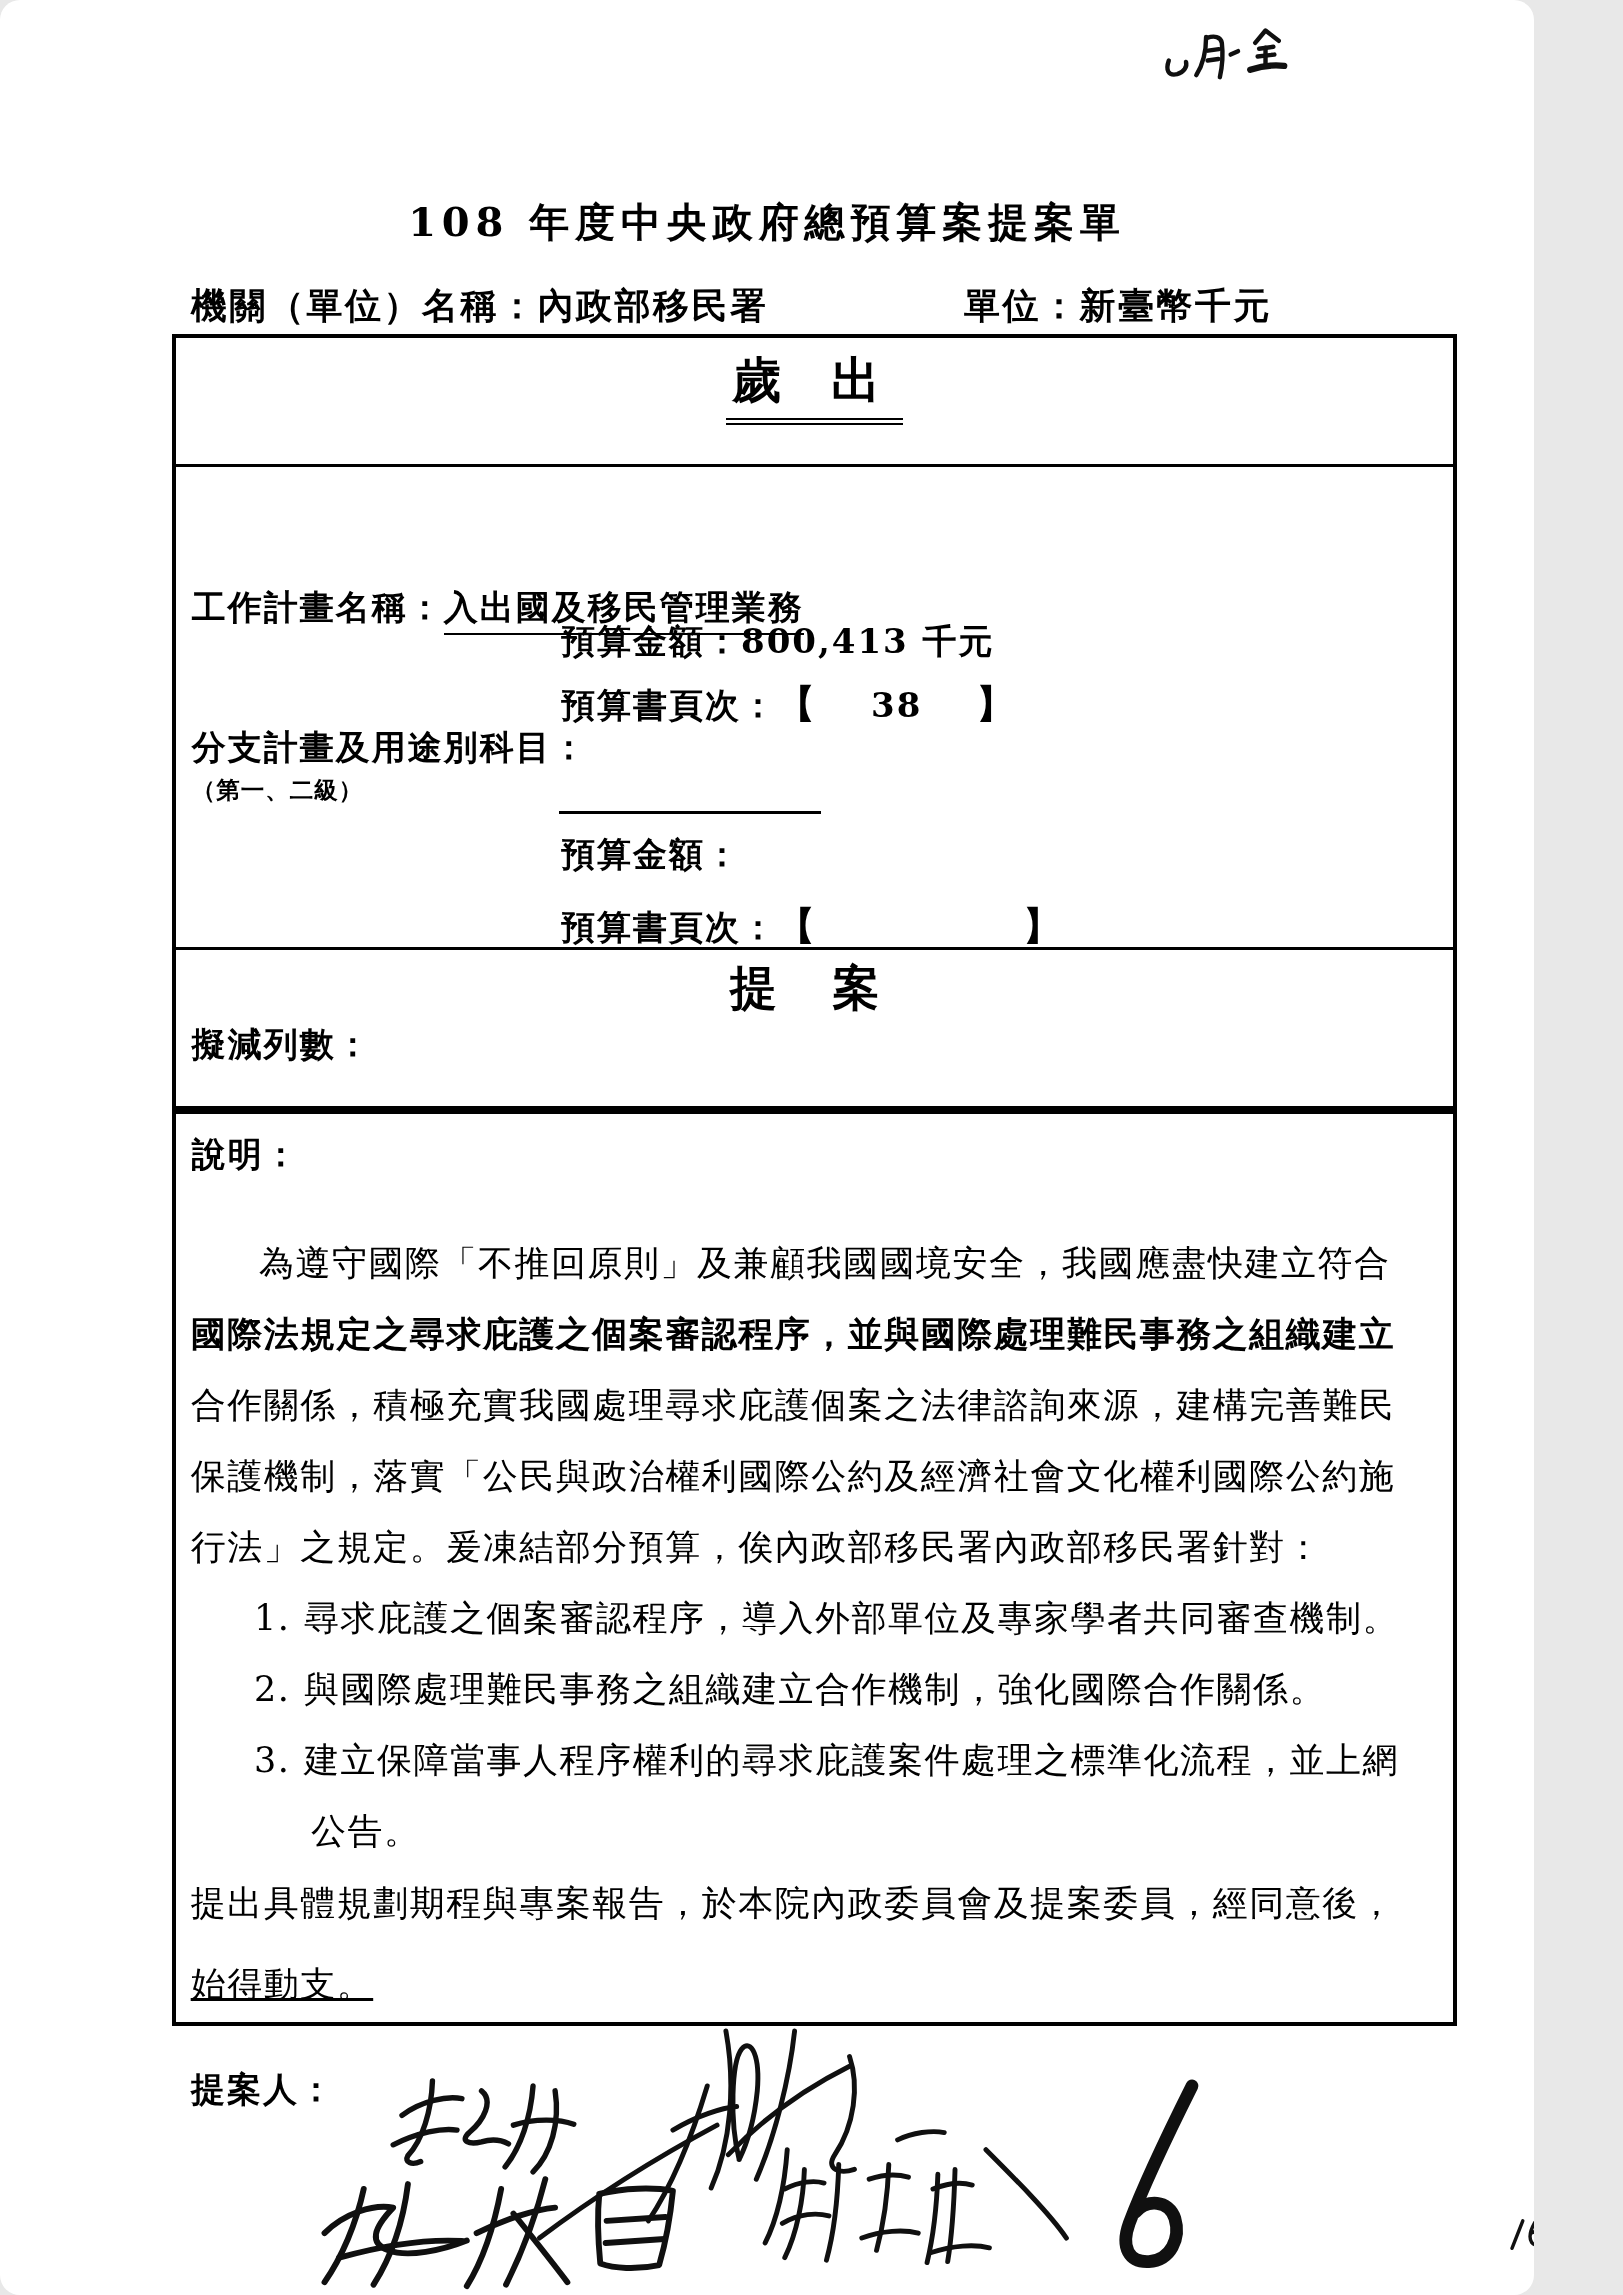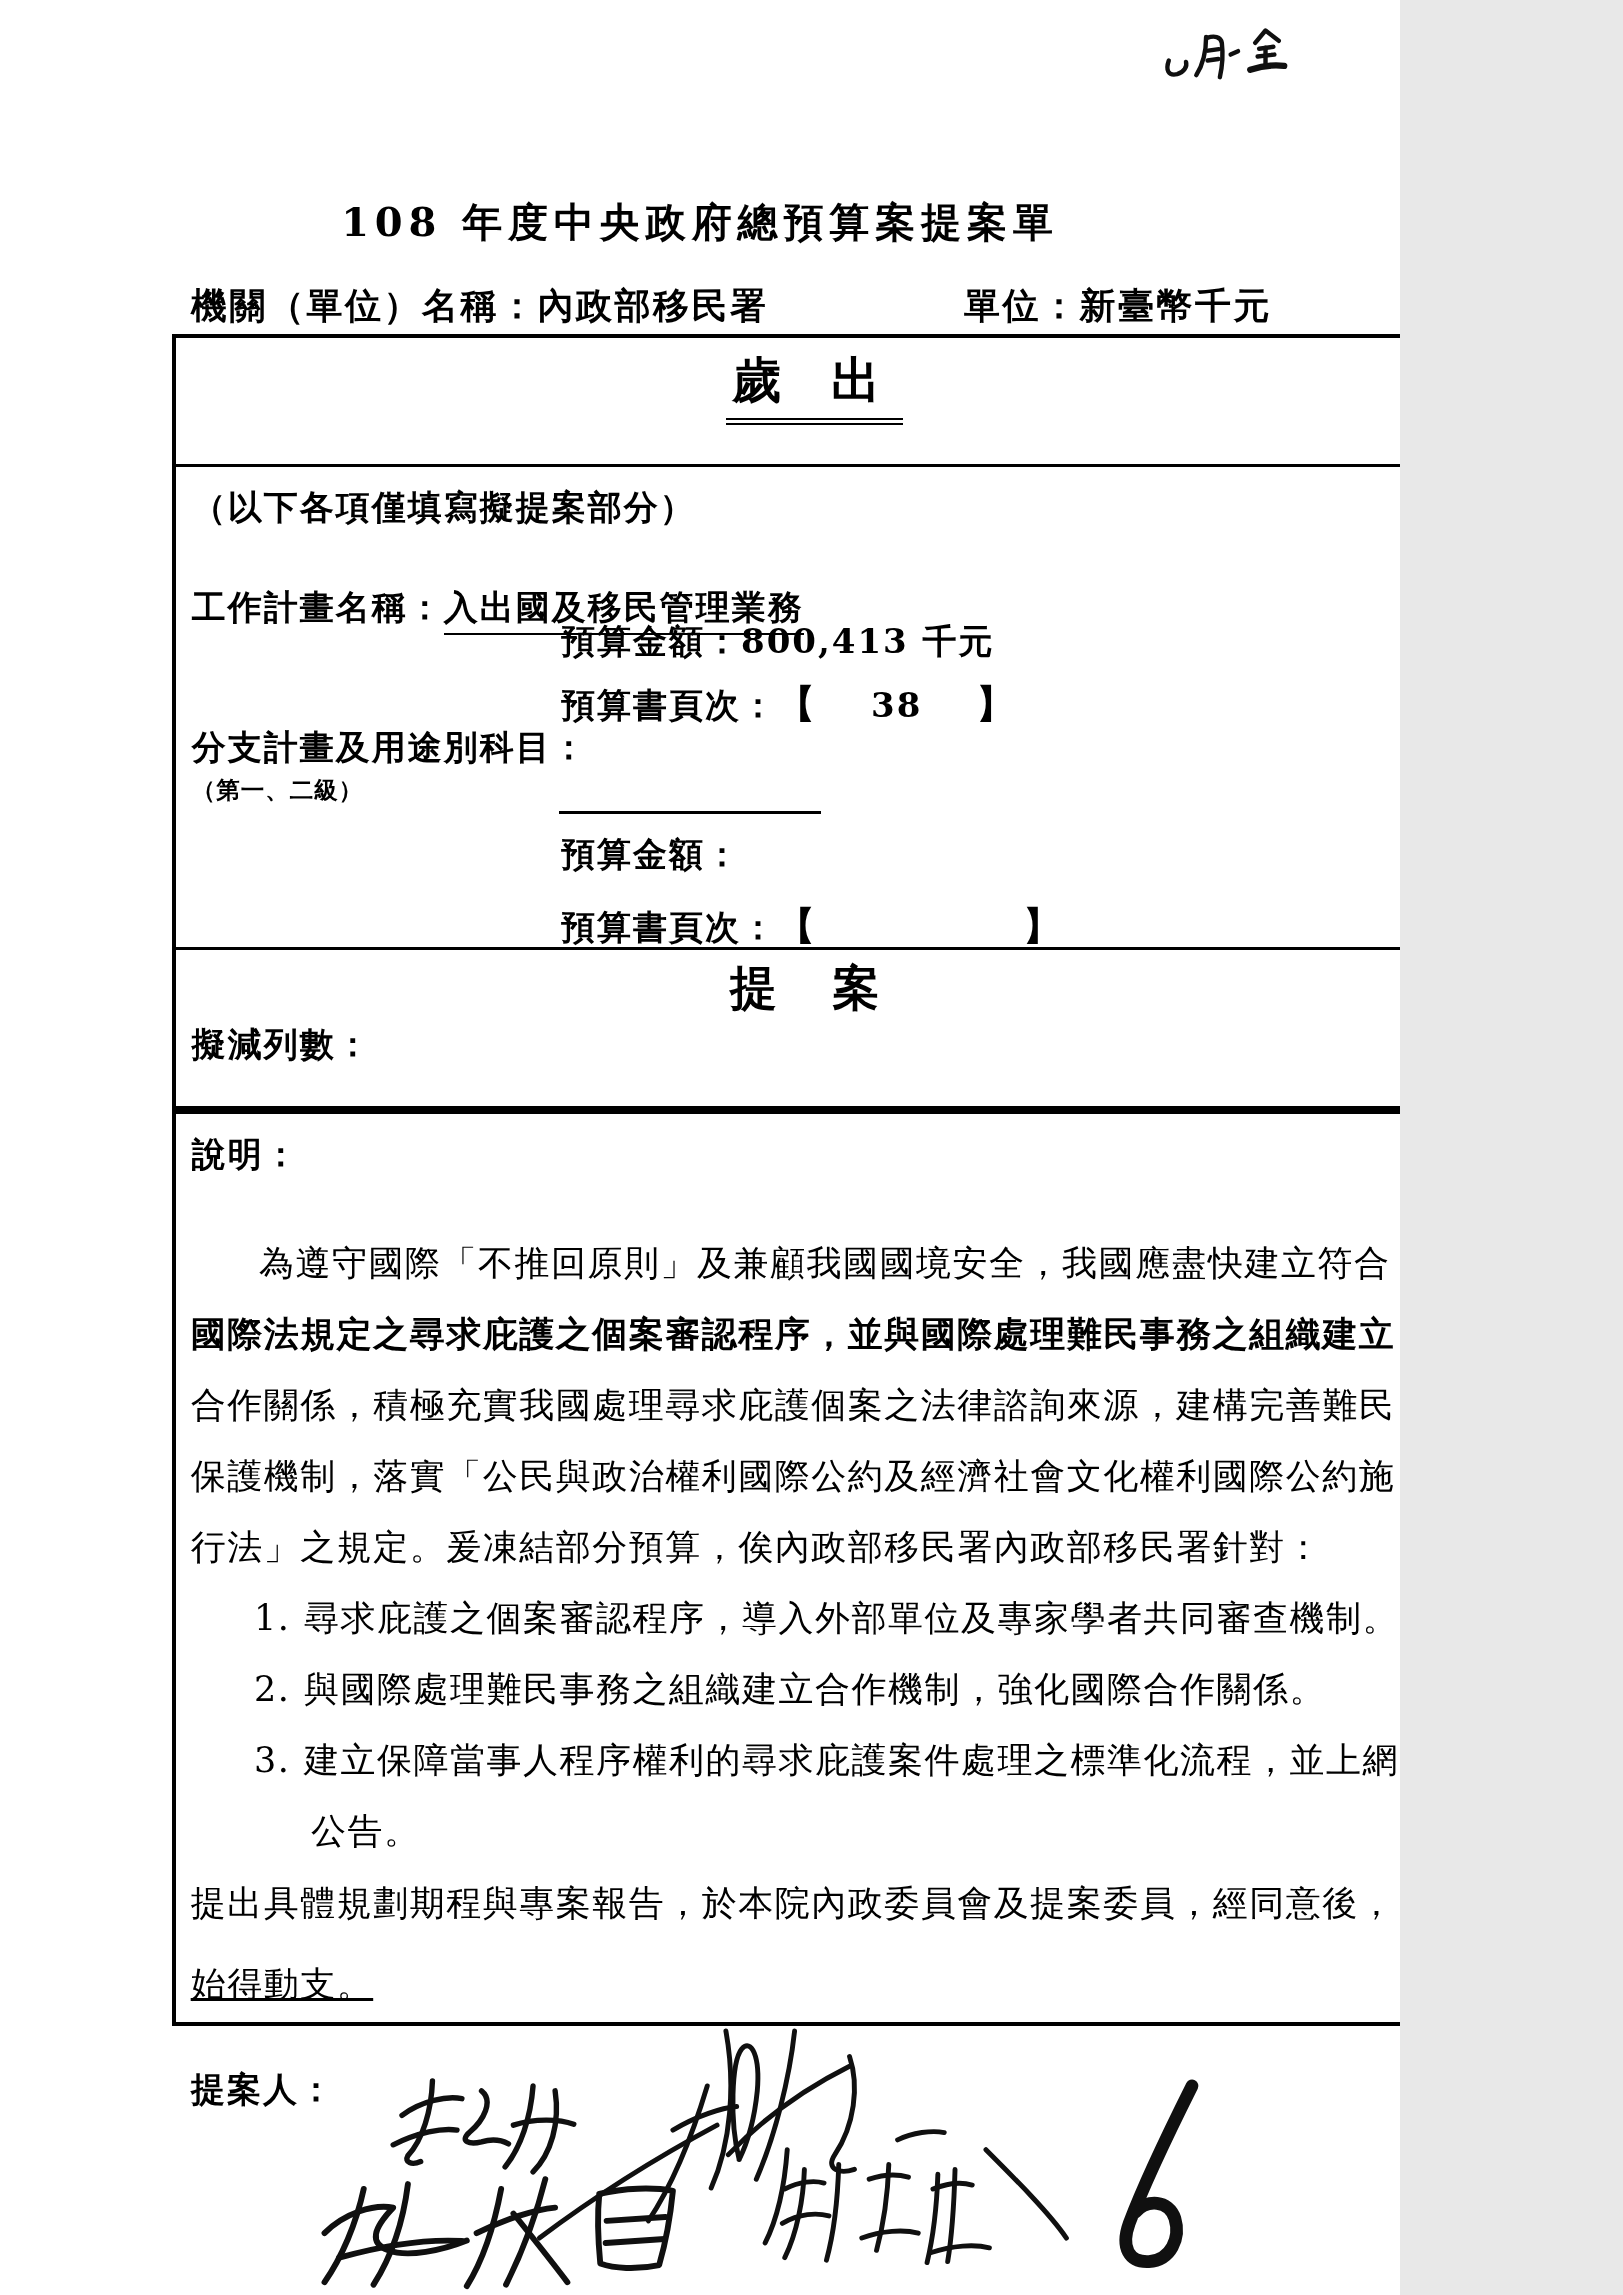--- a/index.html
+++ b/index.html
@@ -1,22 +1,23 @@
 <!DOCTYPE html>
 <html style="font-size:7.8px"><head>
 <meta charset="utf-8">
 <style>
   html,body{margin:0;padding:0;background:#e8e8e8;}
   .page{
     position:relative;
-    width:1400px;height:2295px;
+    width:1534px;height:2295px;
     background:#ffffff;
     font-family:"DejaVu Serif","Liberation Serif",serif;
     color:#000;
     overflow:hidden;
+    border-radius:20px;
   }
   .abs{position:absolute;white-space:nowrap;}
   .title{font-size:40px;font-weight:bold;letter-spacing:5.9px;left:0;right:0;text-align:center;}
   .agency-row{font-size:36px;font-weight:bold;letter-spacing:2.5px;}
   .table{
     position:absolute;left:172px;top:334px;width:1285px;height:1692px;
     border:4.9px solid #000;box-sizing:border-box;
   }
   .sect-head{font-size:49px;font-weight:bold;letter-spacing:16.7px;left:0;right:0;text-align:center;}
   .dbl-underline{display:inline-block;border-bottom:7.8px double #000;padding:0 5.9px 3.9px 5.9px;}
@@ -66,21 +67,20 @@
 
   <div class="table">
 
     <div class="abs sect-head" style="top:9.8px;">
       <span class="dbl-underline">歲 出</span>
     </div>
 
 
     <div class="divider" style="top:126px;height:3.4px;"></div>
 
-    <div class="abs lbl" style="left:15.7px;top:147px;">（以下各項僅填寫擬提案部分）</div>
 
     <div class="abs lbl" style="left:15.7px;top:205px;">
       <span>工作計畫名稱：</span><span class="fill-underline">入出國及移民管理業務</span>
     </div>
 
     <div class="abs lbl" style="left:385px;top:281px;">
       <span>預算金額：</span><span>800,413 千元</span>
     </div>
 
     <div class="abs lbl" style="left:385px;top:341px;">

